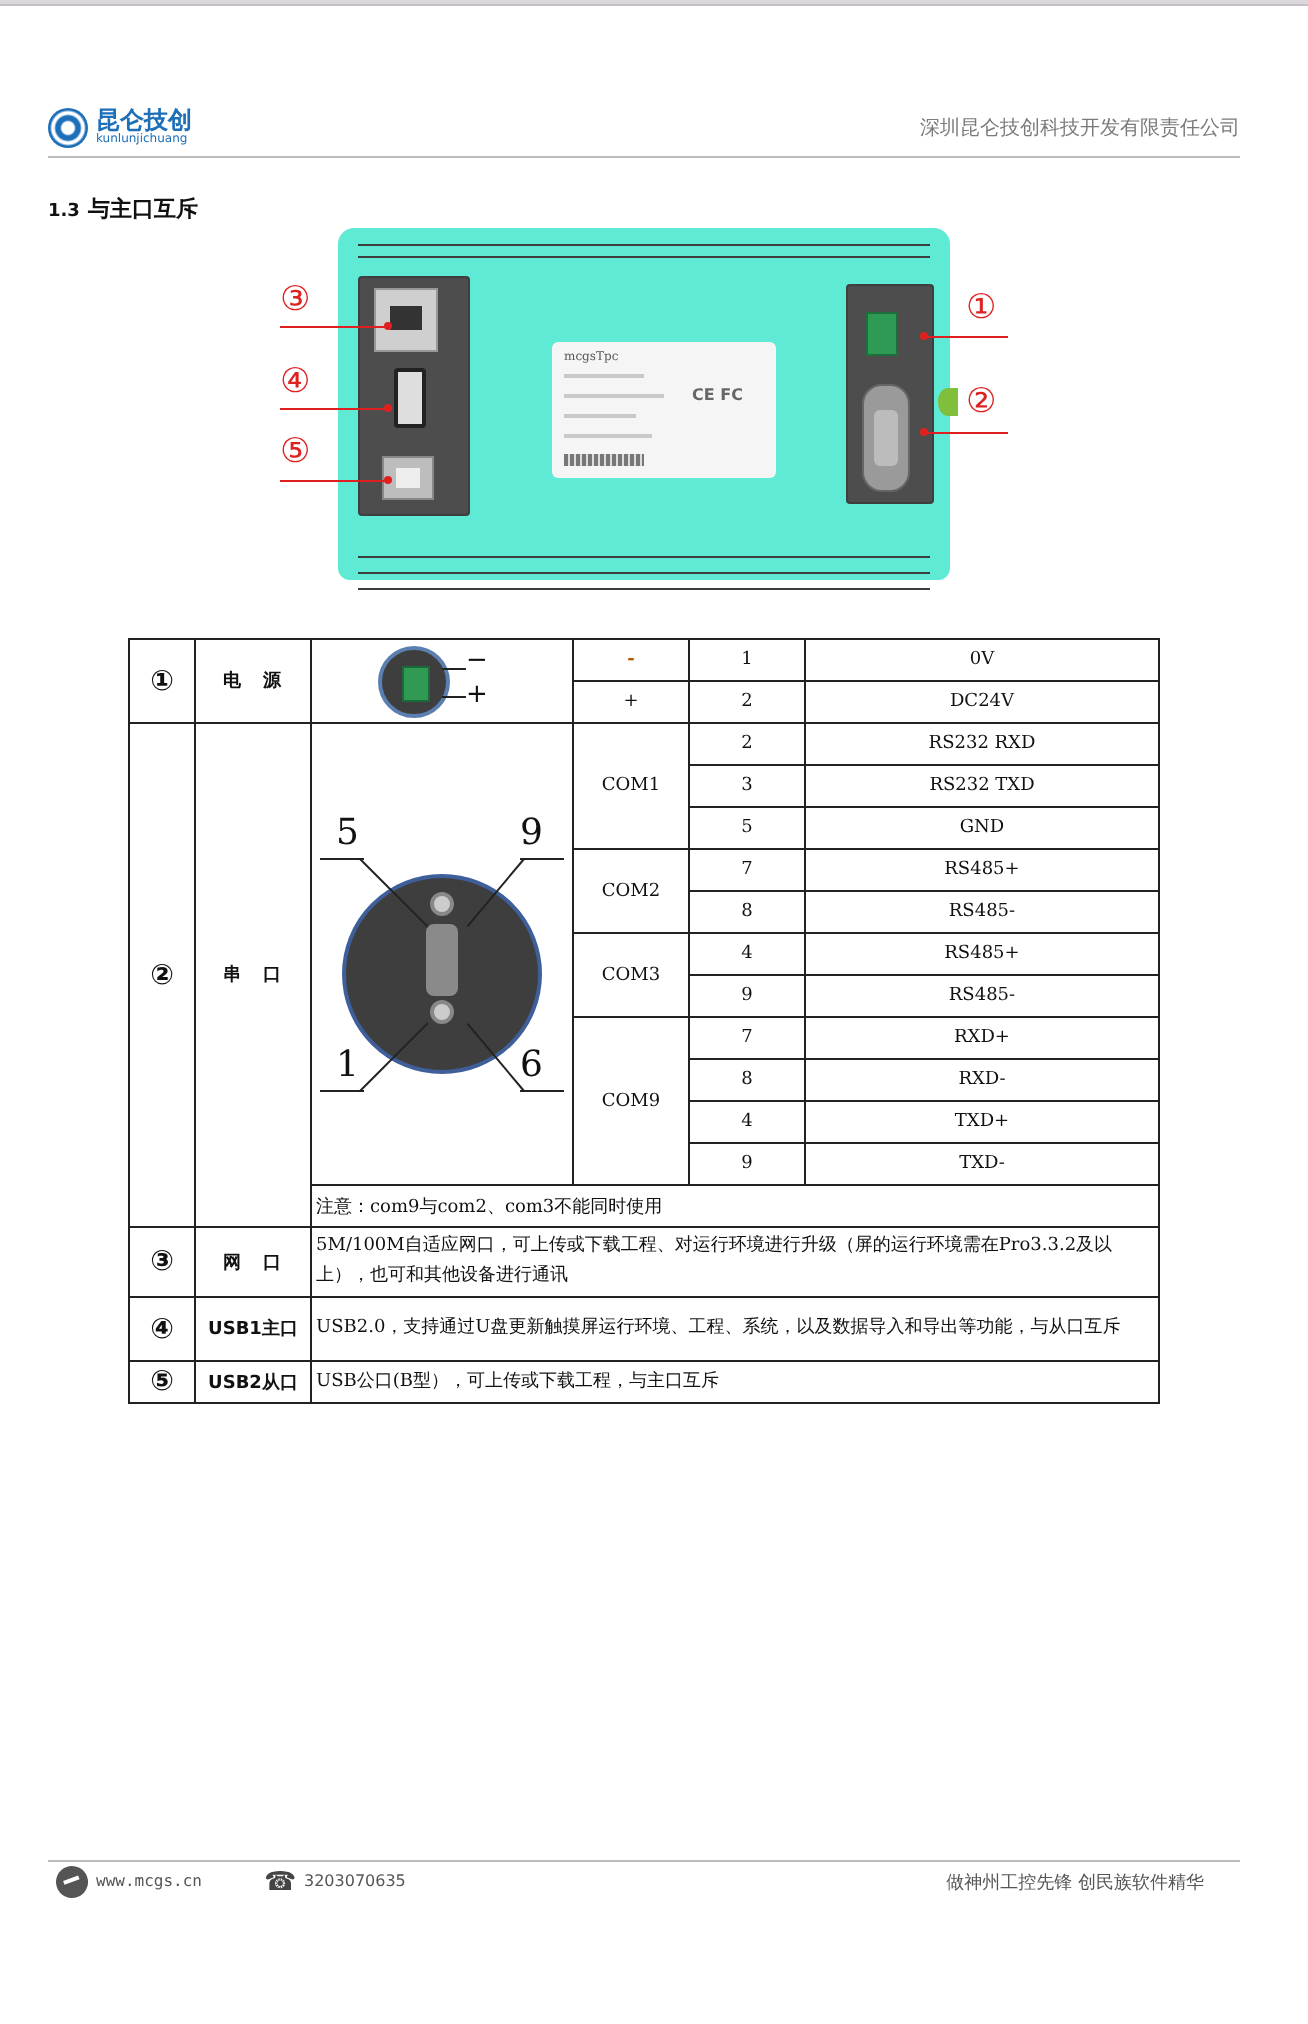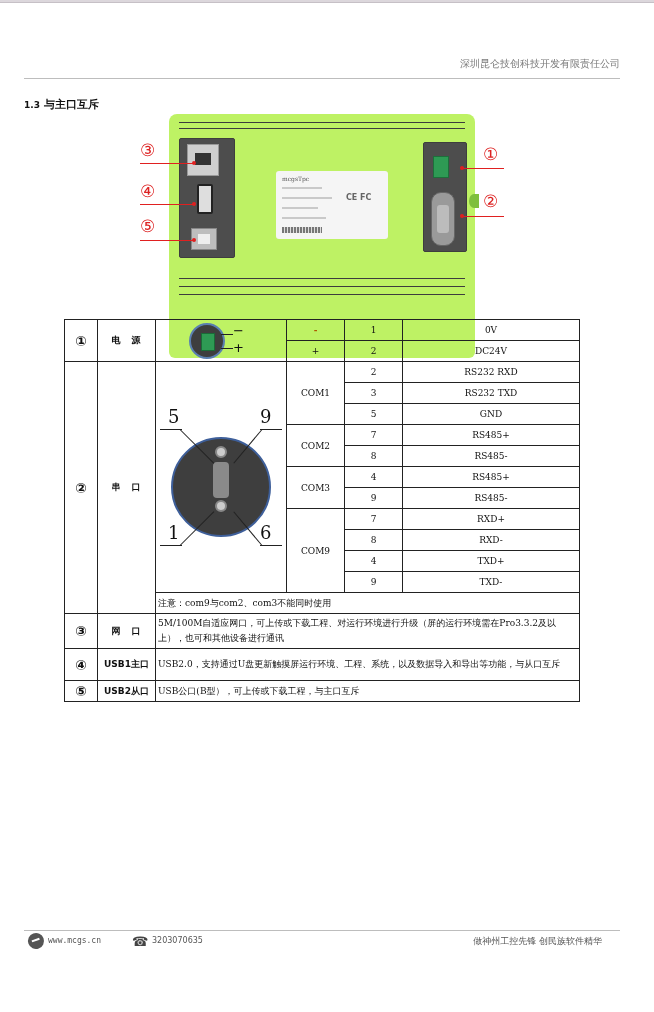--- a/index.html
+++ b/index.html
@@ -12,21 +12,21 @@
   .logo-mark { position: absolute; left: 0; top: 2px; width: 20px; height: 20px; border-radius: 50%; background: radial-gradient(circle at 50% 50%, #fff 0 3px, #1d6fb8 4px 6px, #fff 7px 8px, #1d6fb8 9px); }
   .logo-cn { position: absolute; left: 24px; top: 0; font-family: "DejaVu Sans", sans-serif; font-weight: bold; font-size: 12px; color: #1d6fb8; letter-spacing: 0px; }
   .logo-en { position: absolute; left: 24px; top: 14px; font-family: "DejaVu Sans", sans-serif; font-size: 6px; color: #1d6fb8; }
   .company { position: absolute; right: 0; top: 7px; font-family: Liberation Sans, sans-serif; font-size: 10px; color: #7a7a7a; }
   .header-rule { position: absolute; left: 24px; top: 78px; width: 596px; height: 1px; background: #bdbdbd; }
 
   .section-title { position: absolute; left: 24px; top: 97px; font-family: "DejaVu Sans", sans-serif; font-size: 11px; font-weight: bold; }
   .section-title .num { font-size: 9px; margin-right: 4px; }
 
   
-  .device { position: absolute; left: 169px; top: 114px; width: 306px; height: 244px; background: #bef264; border-radius: 8px 8px 6px 6px; }
+  .device { position: absolute; left: 169px; top: 114px; width: 306px; height: 176px; background: #5eead4; border-radius: 8px 8px 6px 6px; }
   .device .groove { position: absolute; left: 10px; width: 286px; height: 1px; background: #3d3d3d; }
   .device .panel-left { position: absolute; left: 10px; top: 24px; width: 56px; height: 120px; background: #4d4d4d; border: 1px solid #3e3e3e; border-radius: 2px; }
   .device .panel-right { position: absolute; left: 254px; top: 28px; width: 44px; height: 110px; background: #4d4d4d; border: 1px solid #3e3e3e; border-radius: 2px; }
   .rj45 { position: absolute; left: 18px; top: 30px; width: 32px; height: 32px; background: #cfcfcf; border: 1px solid #999; }
   .rj45::after { content: ""; position: absolute; left: 7px; top: 8px; width: 16px; height: 12px; background: #333; }
   .usba { position: absolute; left: 28px; top: 70px; width: 16px; height: 30px; background: #dedede; border: 2px solid #222; border-radius: 2px; }
   .usbb { position: absolute; left: 22px; top: 114px; width: 26px; height: 22px; background: #bdbdbd; border: 1px solid #888; }
   .usbb::after { content: ""; position: absolute; left: 6px; top: 5px; width: 12px; height: 10px; background: #eee; }
   .pwr { position: absolute; left: 264px; top: 42px; width: 16px; height: 22px; background: #2e9a54; border: 1px solid #1d6f3b; }
   .db9 { position: absolute; left: 262px; top: 78px; width: 24px; height: 54px; background: #9a9a9a; border-radius: 10px; border: 1px solid #666; }
@@ -72,20 +72,25 @@
   .phone-icon { position: absolute; left: 108px; top: 1px; font-family: "DejaVu Sans", sans-serif; font-size: 13px; color: #444; line-height: 1; }
   .phone { position: absolute; left: 128px; top: 2px; font-family: "DejaVu Sans", sans-serif; }
   .slogan { position: absolute; right: 18px; top: 1px; font-family: "DejaVu Sans", sans-serif; font-size: 9px; color: #555; }
 </style>
 </head>
 <body>
 
 <div class="topbar"></div>
 
 <div class="header">
+  <div class="logo">
+    <div class="logo-mark"></div>
+    <div class="logo-cn">昆仑技创</div>
+    <div class="logo-en">kunlunjichuang</div>
+  </div>
   <div class="company">深圳昆仑技创科技开发有限责任公司</div>
 </div>
 <div class="header-rule"></div>
 
 <div class="section-title">
   <span class="num">1.3</span><span>与主口互斥</span>
 </div>
 
 <div class="device">
   <div class="groove" style="top:8px"></div>

